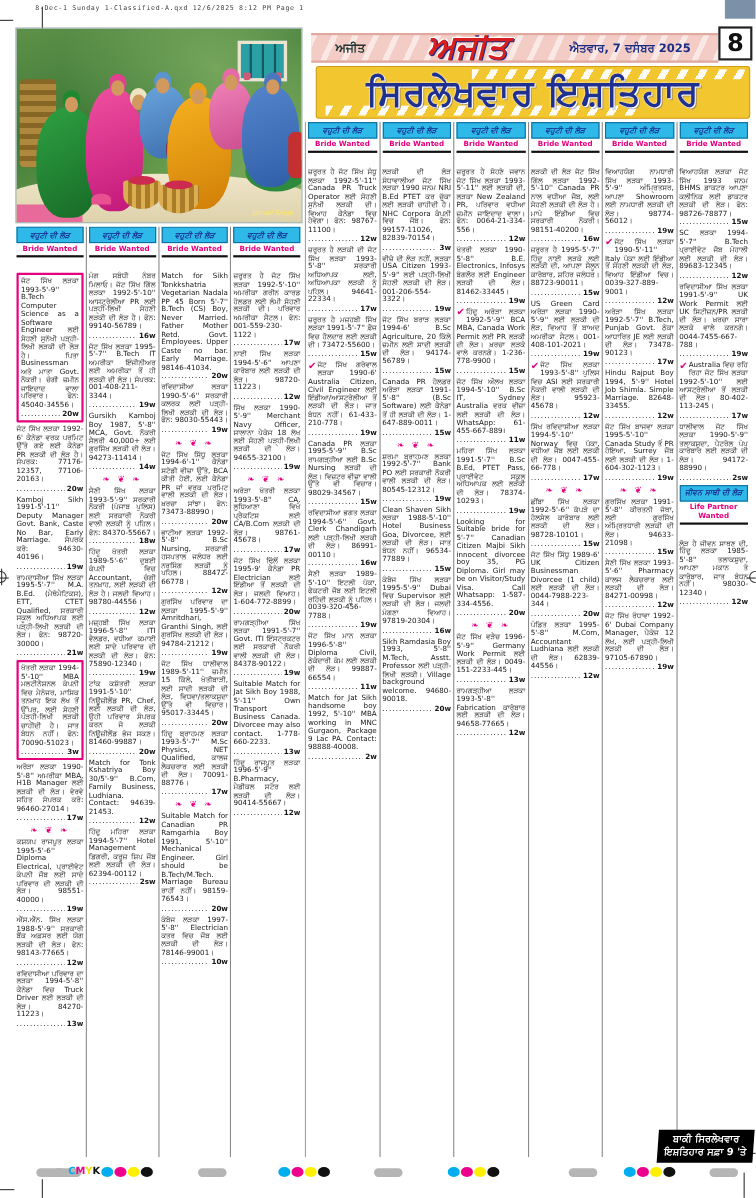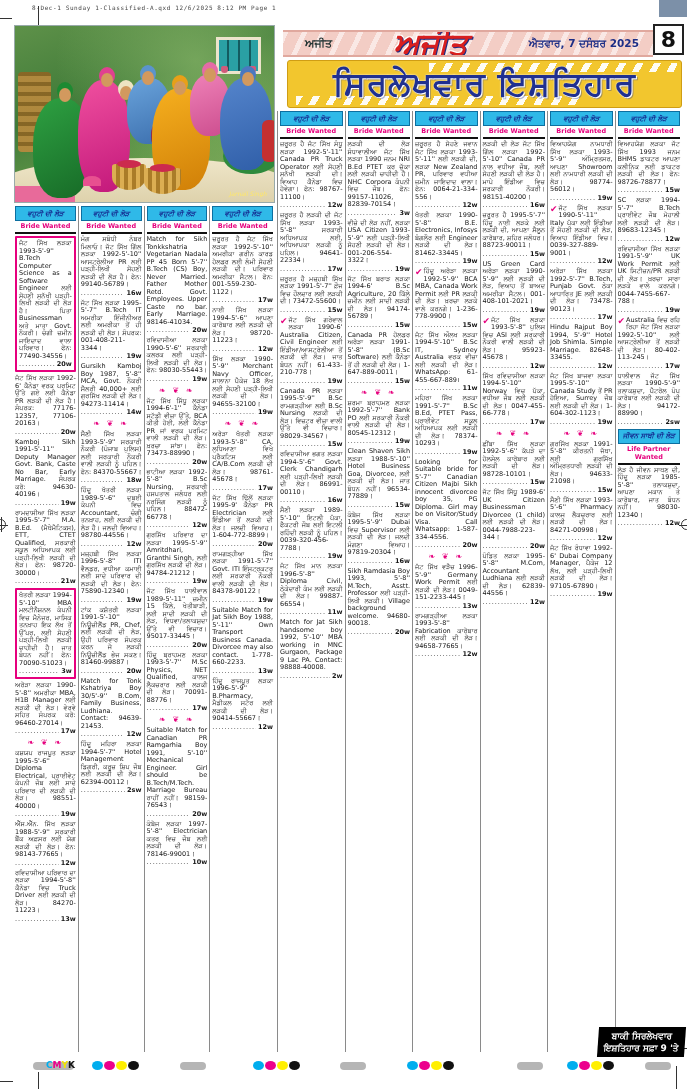--- a/index.html
+++ b/index.html
@@ -19,21 +19,21 @@
   .corner-tab { position:absolute; right:0; top:0; width:28px; height:17px; background:#7c90a8; }
   #masthead { position:absolute; left:283px; top:30px; width:370px; height:27px;
               background:#f3cdc5; border-top:2px solid #e0a89e; border-bottom:2px solid #e0a89e;
               display:flex; align-items:center; overflow:hidden; }
   #masthead::before { content:""; position:absolute; inset:0;
               background:repeating-linear-gradient(115deg, rgba(255,255,255,.55) 0 5px, rgba(255,255,255,0) 5px 17px); }
   .mh-small { position:relative; font-size:11px; font-weight:bold; color:#233; margin-left:22px; }
   .mh-main  { position:relative; font-size:30px; font-weight:bold; font-style:italic; color:#d81f1f;
               margin:0 auto; line-height:26px;
               text-shadow:1px 1px 0 #1d2e86, -1px -1px 0 #fff, 1px -1px 0 #fff; }
-  .mh-date  { position:relative; font-size:10.5px; font-weight:bold; color:#1d2e86; margin-right:14px; white-space:nowrap; }
+  .mh-date  { position:relative; font-size:10.5px; font-weight:bold; color:#1d2e86; margin-right:25px; white-space:nowrap; }
   .pageno-box { position:absolute; right:3px; top:24px; width:31px; height:31px; background:#fff;
                 border:2px solid #222; display:flex; align-items:center; justify-content:center;
                 font-size:22px; font-weight:bold; color:#111; }
 
   #title-banner { position:absolute; left:287px; top:60px; width:395px; height:48px;
                   background:#f2c62e; border:1px solid #cf9d14; border-radius:3px;
                   display:flex; align-items:center; justify-content:center; overflow:hidden; }
   .stripe { position:absolute; height:9px;
             background:repeating-linear-gradient(120deg, rgba(255,255,255,.95) 0 6px, rgba(255,255,255,0) 6px 15px); }
   .stripe.s1 { top:2px; left:36%; right:1%; }
@@ -84,21 +84,21 @@
   .cushion { position:absolute; left:247px; top:94px; width:15px; height:42px; border-radius:6px; background:#c43030; }
   .signature { position:absolute; right:7px; bottom:5px; font-size:6px; font-style:italic; color:#ffe769; }
 
   
   #left-cols  { position:absolute; left:13px;  top:206px; width:262px; height:846px; display:flex; overflow:hidden; }
   #right-cols { position:absolute; left:277px; top:111px; width:405px; height:941px; display:flex; overflow:hidden; }
   .col { flex:1 1 0; min-width:0; overflow:hidden; padding:0 2px; border-left:1px solid #8a8a8a; }
   .col:first-child { border-left:none; }
   #right-cols .col:first-child { border-left:1px solid #8a8a8a; }
 
-  .section-head { margin-bottom:2px; }
+  .section-head { margin-bottom:14px; }
   .sh-pa { background:#2fb9e8; border:1px solid #0d6fa0; color:#14278e; font-weight:bold; font-style:italic;
            font-size:7px; line-height:8px; text-align:center; padding:2.5px 0; }
   .sh-en { color:#e6007e; font-weight:bold; font-size:6.5px; line-height:8px; text-align:center;
            padding:1px 0 2px; border-bottom:2px solid #111; margin-bottom:1px; }
 
   .ad { margin-bottom:3px; }
   .ad.boxed { border:2px solid #e6007e; padding:2px; border-radius:1px; }
   .ad-text { font-size:6.5px; line-height:7.5px; text-align:justify; color:#161616; word-break:break-word; }
   .ad-sep { display:flex; font-size:6.5px; line-height:8px; color:#161616; }
   .ad-sep .dots { flex:1; overflow:hidden; white-space:nowrap; letter-spacing:1px; }
@@ -108,21 +108,21 @@
               font-style:italic; letter-spacing:2px; margin:1px 0 2px; }
 
   
   #continuation { position:absolute; left:598px; top:1027px; width:87px; background:#000; color:#fff;
                   text-align:center; padding:3px 2px; transform:skewX(-4deg); }
   #continuation div { font-size:9px; font-weight:bold; line-height:12px; white-space:nowrap; }
 
   
   #regstrip { position:absolute; left:0; top:1058px; width:687px; height:15px; }
   .gpill { position:absolute; top:4px; width:26px; height:8px; background:#b5b5b5; border-radius:4px; }
-  .cmyk { position:absolute; left:46px; top:2px; font-size:9px; font-weight:bold; letter-spacing:0; }
+  .cmyk { position:absolute; left:62px; top:2px; font-size:9px; font-weight:bold; letter-spacing:0; }
   .cmyk .c{color:#00adee;} .cmyk .m{color:#ec008c;} .cmyk .y{color:#f5e400;} .cmyk .k{color:#111;}
   .dotset { position:absolute; top:3px; display:flex; gap:1px; }
   .dot { width:11px; height:9px; border-radius:50%; }
   .dot.c{background:#00adee;} .dot.m{background:#ec008c;} .dot.y{background:#ffef00;} .dot.k{background:#111;}
 </style>
 </head>
 <body>
 
 <div class="fileinfo">8-Dec-1 Sunday 1-Classified-A.qxd   12/6/2025   8:12 PM   Page 1</div>
 <div class="mark" style="left:38px;top:6px;width:1px;height:24px;"></div>
@@ -181,21 +181,21 @@
   <div class="signature">Jarnail Singh</div>
 </div>
 
 <div id="left-cols">
     <div class="col">
       <div class="section-head">
         <div class="sh-pa">ਵਹੁਟੀ ਦੀ ਲੋੜ</div>
         <div class="sh-en">Bride Wanted</div>
       </div>
       <div class="ad boxed">
-        <div class="ad-text"><span>ਜੱਟ ਸਿੱਖ ਲੜਕਾ 1993-5'-9'' B.Tech Computer Science as a Software Engineer ਲਈ ਸੋਹਣੀ ਸੁਨੱਖੀ ਪੜ੍ਹੀ-ਲਿਖੀ ਲੜਕੀ ਦੀ ਲੋੜ ਹੈ। ਪਿਤਾ Businessman ਅਤੇ ਮਾਤਾ Govt. ਨੌਕਰੀ। ਚੰਗੀ ਜ਼ਮੀਨ ਜਾਇਦਾਦ ਵਾਲਾ ਪਰਿਵਾਰ। ਫੋਨ: 77490-34556।</span></div>
+        <div class="ad-text"><span>ਜੱਟ ਸਿੱਖ ਲੜਕਾ 1993-5'-9'' B.Tech Computer Science as a Software Engineer ਲਈ ਸੋਹਣੀ ਸੁਨੱਖੀ ਪੜ੍ਹੀ-ਲਿਖੀ ਲੜਕੀ ਦੀ ਲੋੜ ਹੈ। ਪਿਤਾ Businessman ਅਤੇ ਮਾਤਾ Govt. ਨੌਕਰੀ। ਚੰਗੀ ਜ਼ਮੀਨ ਜਾਇਦਾਦ ਵਾਲਾ ਪਰਿਵਾਰ। ਫੋਨ: 45040-34556।</span></div>
         <div class="ad-sep">
           <span class="dots">........................................</span>
           <span class="code">20w</span>
         </div>
       </div>
       <div class="ad">
         <div class="ad-text"><span>ਜੱਟ ਸਿੱਖ ਲੜਕਾ 1992-6' ਕੈਨੇਡਾ ਵਰਕ ਪਰਮਿਟ ਉੱਤੇ ਗਏ ਲਈ ਕੈਨੇਡਾ PR ਲੜਕੀ ਦੀ ਲੋੜ ਹੈ। ਸੰਪਰਕ: 77176-12357, 77106-20163।</span></div>
         <div class="ad-sep">
           <span class="dots">........................................</span>
           <span class="code">20w</span>

